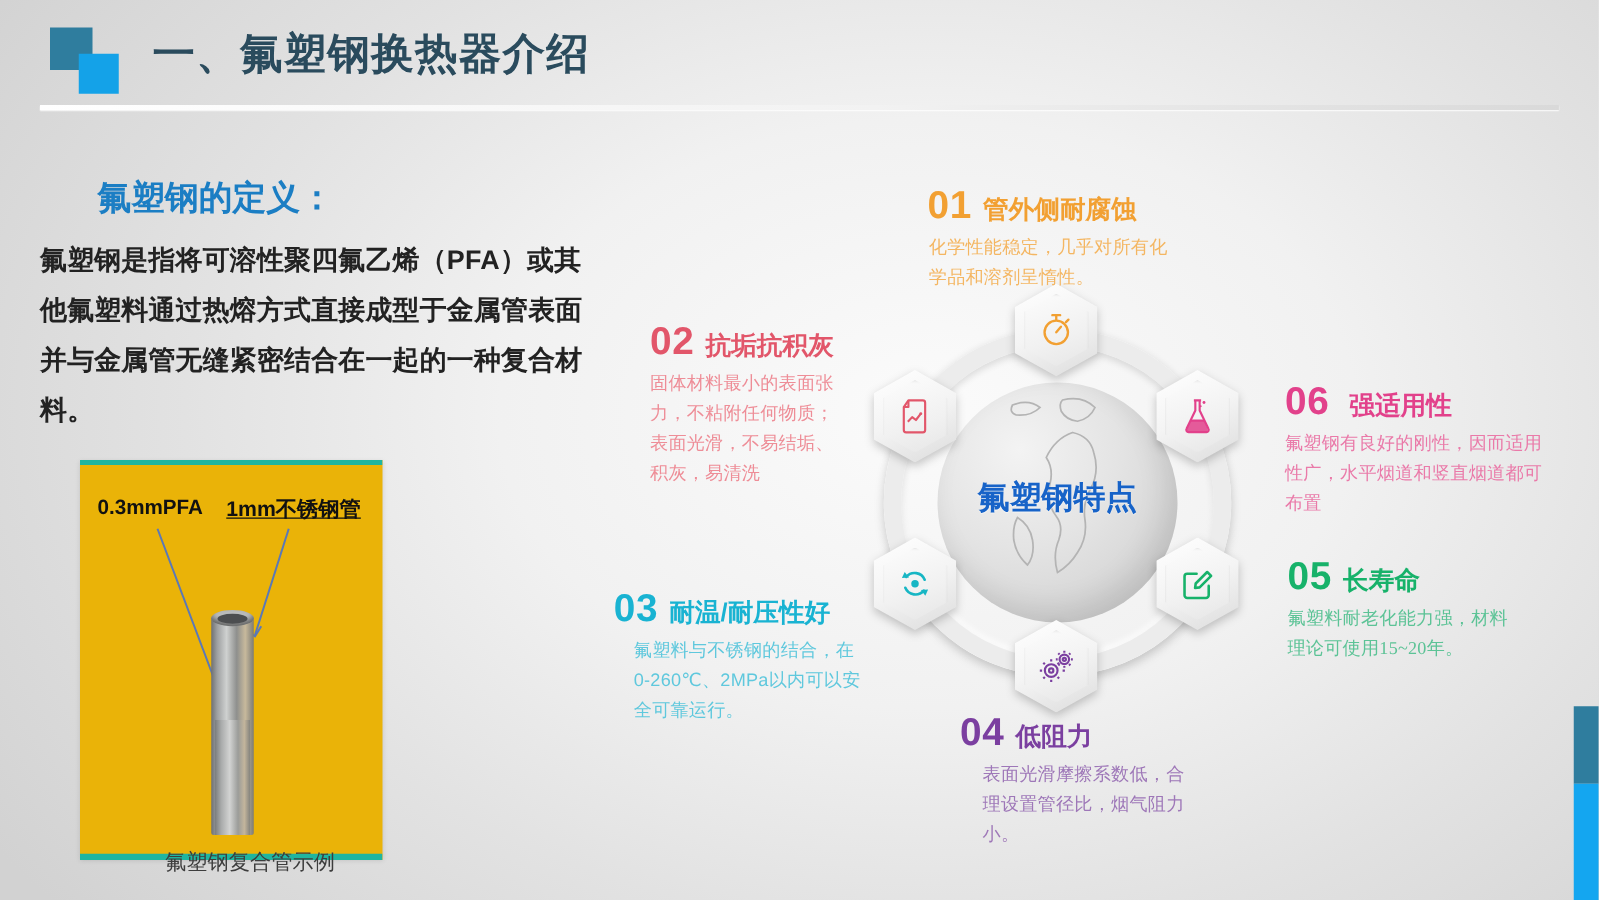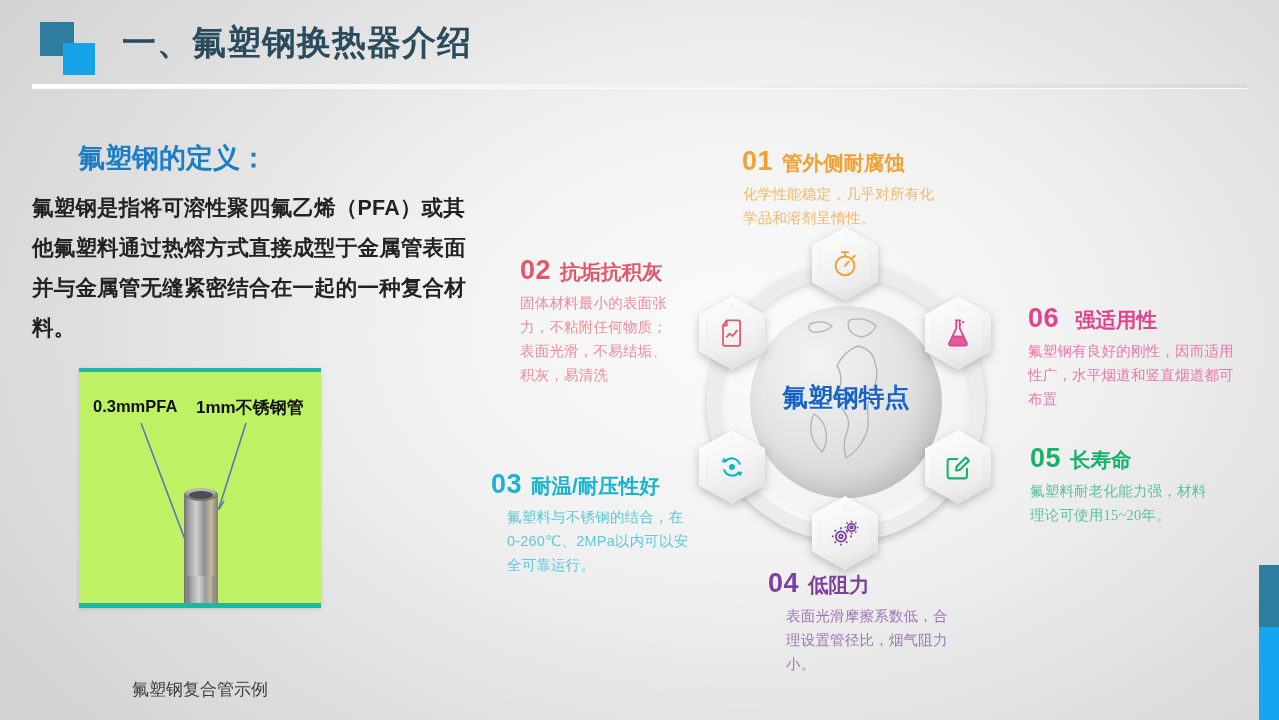--- a/index.html
+++ b/index.html
@@ -32,28 +32,28 @@
     position:absolute;left:33px;top:140px;
     font-size:27px;font-weight:bold;color:#1b7ec4;white-space:nowrap;margin-left:45px;
   }
   .def-body{
     position:absolute;left:32px;top:188px;width:450px;
     font-size:21.5px;font-weight:bold;color:#222;line-height:40px;
     letter-spacing:.2px;
   }
 
   .photo{
-    position:absolute;left:79px;top:368px;width:242px;height:240px;
-    background:#bef264;box-shadow:0 1px 4px rgba(0,0,0,.12);
+    position:absolute;left:64px;top:368px;width:242px;height:320px;
+    background:#eab308;box-shadow:0 1px 4px rgba(0,0,0,.12);
     overflow:hidden;
   }
   .photo-top-line{position:absolute;left:0;top:0;width:100%;height:4px;background:#1fb5a0;}
   .photo-bot-line{position:absolute;left:0;bottom:0;width:100%;height:5px;background:#1fb5a0;}
   .lbl-pfa{position:absolute;left:14px;top:29px;font-size:16.5px;font-weight:bold;color:#111;white-space:nowrap;}
-  .lbl-steel{position:absolute;left:117px;top:28px;font-size:17px;font-weight:bold;color:#111;white-space:nowrap;}
+  .lbl-steel{position:absolute;left:117px;top:28px;font-size:17px;font-weight:bold;color:#111;white-space:nowrap;text-decoration:underline;}
   .photo svg.arrows{position:absolute;left:0;top:0;width:242px;height:304px;}
   
   .tube{
     position:absolute;left:105px;top:125px;width:34px;height:175px;
     background:linear-gradient(90deg,#6f7173 0%,#9ea0a1 14%,#cfd1d0 36%,#8e8f8d 60%,#c7b99c 80%,#7d7c76 100%);
     border-radius:2px;
   }
   .tube2{
     position:absolute;left:108px;top:208px;width:28px;height:92px;
     background:linear-gradient(90deg,#7b7d7e 0%,#a9abab 18%,#d2d3d2 42%,#9b9c99 66%,#c3b59c 84%,#85847e 100%);
@@ -115,21 +115,21 @@
     position:absolute;left:7px;top:8px;right:7px;bottom:8px;
     background:linear-gradient(160deg,#fcfcfc 0%,#f1f1f1 60%,#e6e6e6 100%);
     clip-path:polygon(50% 0%,100% 25%,100% 75%,50% 100%,0% 75%,0% 25%);
     box-shadow:inset 0 1px 2px rgba(0,0,0,.10);
   }
   .hex svg{position:relative;z-index:2;}
 
   
   .feat{position:absolute;}
   .feat .head{white-space:nowrap;font-weight:bold;line-height:1;}
-  .feat .num{font-size:27px;font-weight:bold;letter-spacing:.5px;}
+  .feat .num{font-size:31px;font-weight:bold;letter-spacing:.5px;}
   .feat .name{font-size:20.5px;font-weight:bold;margin-left:9px;}
   .feat .body{font-size:14.5px;line-height:24px;margin-top:7px;letter-spacing:.2px;}
 
   
   .corner-teal{position:absolute;right:0;top:565px;width:20px;height:62px;background:#2f7d9e;}
   .corner-blue{position:absolute;right:0;top:627px;width:20px;height:93px;background:#14a6f0;}
 </style>
 </head>
 <body>
 

